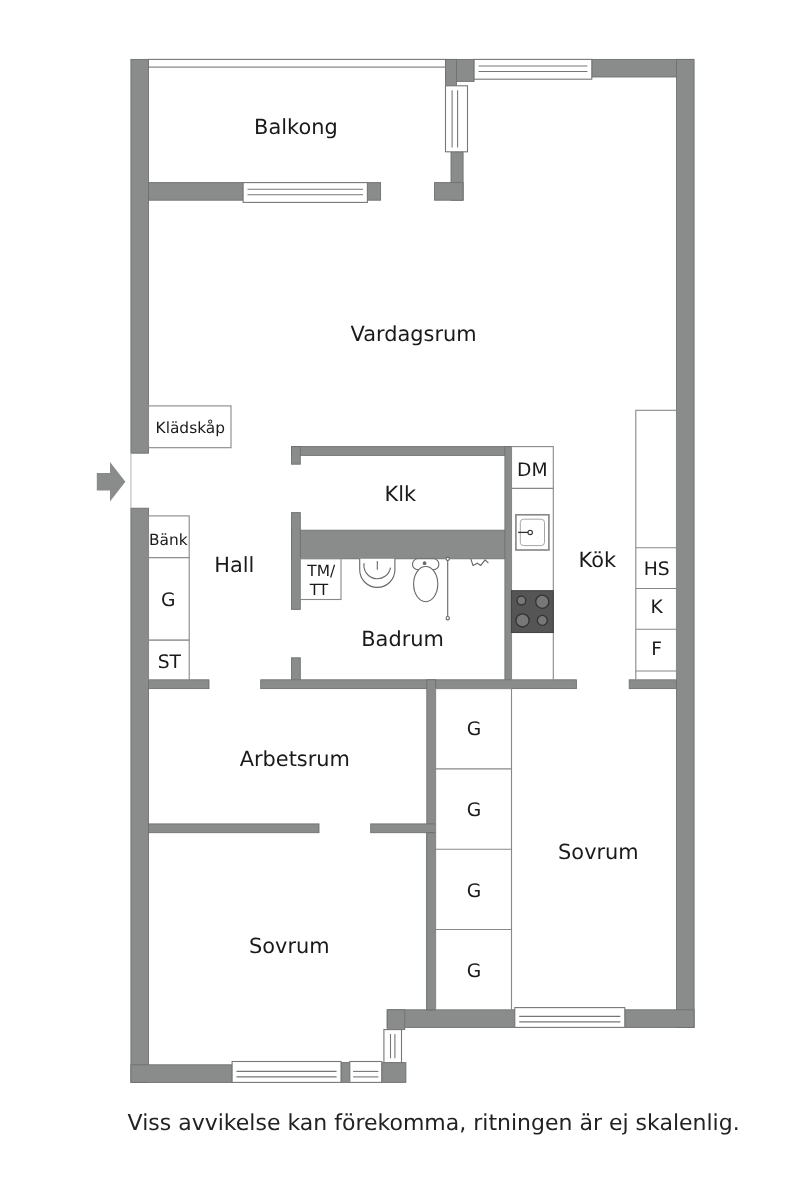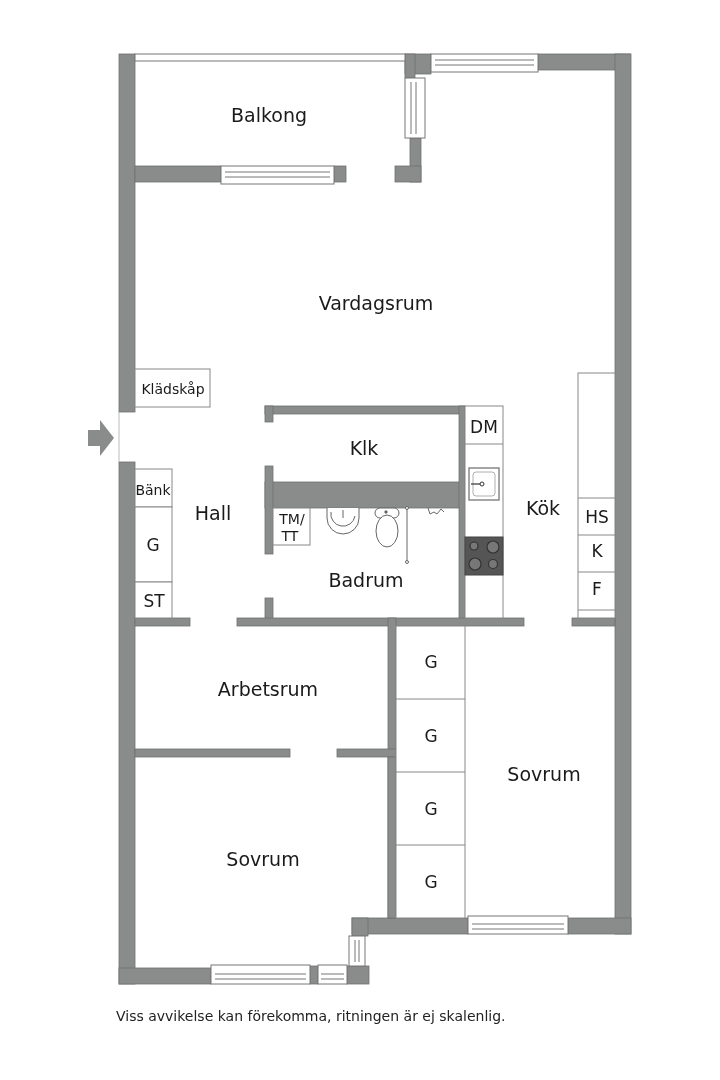--- a/index.html
+++ b/index.html
@@ -5,21 +5,21 @@
     html, body { margin: 0; padding: 0; background: #ffffff; }
     body { width: 720px; height: 1080px; position: relative; overflow: hidden; }
     svg { position: absolute; left: 0; top: 0; }
     .lbl { font-family: "DejaVu Sans", "Liberation Sans", sans-serif; fill: #1a1a1a; }
     .room { font-size: 19px; }
     .small { font-size: 17px; }
     .tiny { font-size: 14px; }
     .caption {
       position: absolute; left: 116px; top: 1008px;
       font-family: "DejaVu Sans", "Liberation Sans", sans-serif;
-      font-size: 14px; color: #222;
+      font-size: 20px; color: #222;
     }
   </style>
 </head>
 <body>
 
 <svg width="720" height="1080" viewBox="0 0 720 1080" xmlns="http://www.w3.org/2000/svg">
 
   <g fill="#8a8c8c" stroke="#6e7070" stroke-width="0.8">
 
     <rect x="119" y="54" width="16" height="358"></rect>

